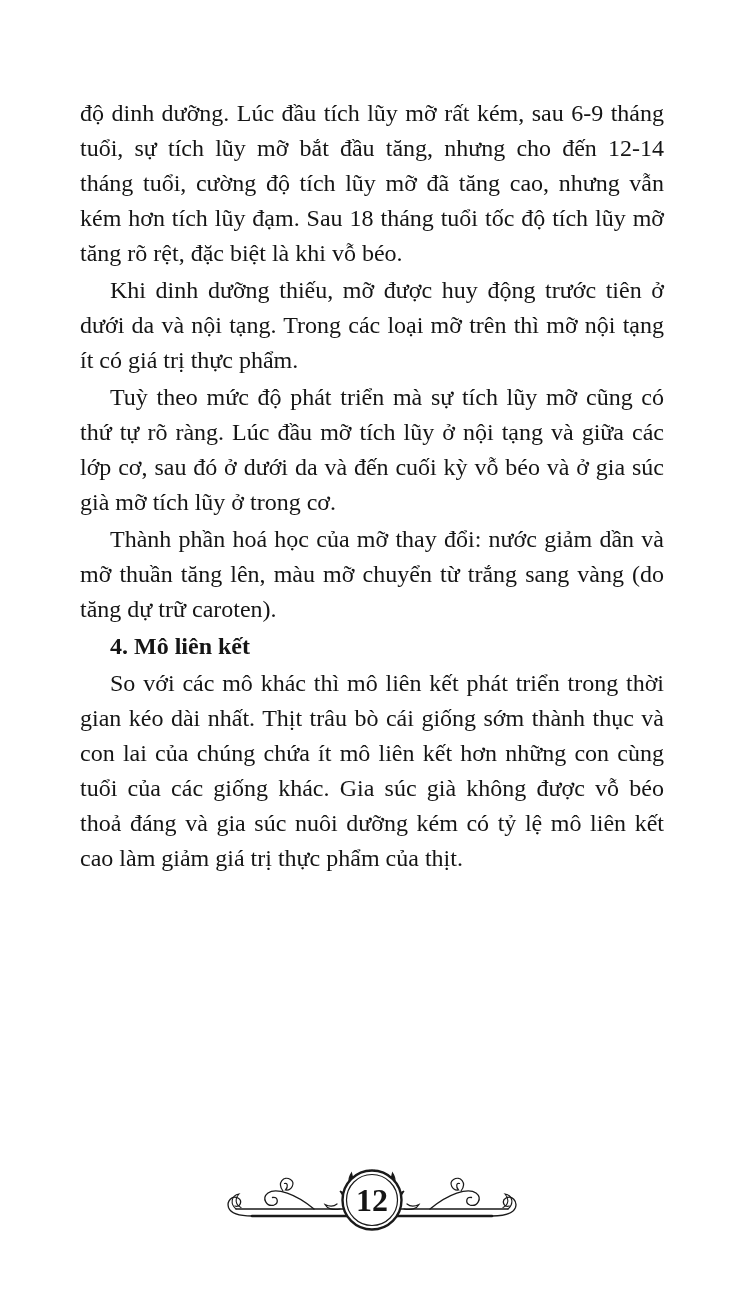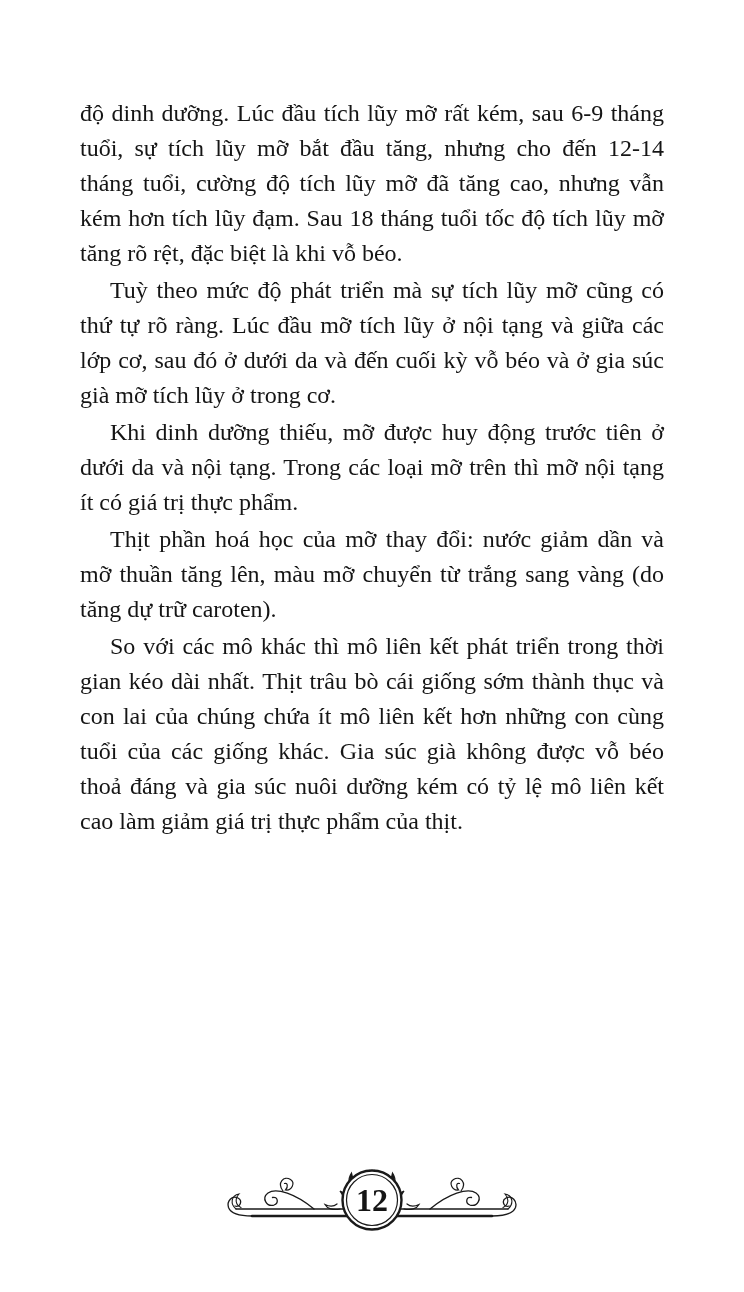--- a/index.html
+++ b/index.html
@@ -61,24 +61,25 @@
     font-size: 32px;
   }
 </style>
 </head>
 <body>
 
 <div class="page">
 
   <div class="text-block">
     <p class="continuation">độ dinh dưỡng. Lúc đầu tích lũy mỡ rất kém, sau 6-9 tháng tuổi, sự tích lũy mỡ bắt đầu tăng, nhưng cho đến 12-14 tháng tuổi, cường độ tích lũy mỡ đã tăng cao, nhưng vẫn kém hơn tích lũy đạm. Sau 18 tháng tuổi tốc độ tích lũy mỡ tăng rõ rệt, đặc biệt là khi vỗ béo.</p>
+    <p>Khi dinh dưỡng thiếu, mỡ được huy động trước tiên ở dưới da và nội tạng. Trong các loại mỡ trên thì mỡ nội tạng ít có giá trị thực phẩm.</p>
     <p>Tuỳ theo mức độ phát triển mà sự tích lũy mỡ cũng có thứ tự rõ ràng. Lúc đầu mỡ tích lũy ở nội tạng và giữa các lớp cơ, sau đó ở dưới da và đến cuối kỳ vỗ béo và ở gia súc già mỡ tích lũy ở trong cơ.</p>
-    <p>Khi dinh dưỡng thiếu, mỡ được huy động trước tiên ở dưới da và nội tạng. Trong các loại mỡ trên thì mỡ nội tạng ít có giá trị thực phẩm.</p>
-    <p>Thịt phần hoá học của mỡ thay đổi: nước giảm dần và mỡ thuần tăng lên, màu mỡ chuyển từ trắng sang vàng (do tăng dự trữ caroten).</p>
+    <p>Thành phần hoá học của mỡ thay đổi: nước giảm dần và mỡ thuần tăng lên, màu mỡ chuyển từ trắng sang vàng (do tăng dự trữ caroten).</p>
 
+    <p class="section-heading">4. Mô liên kết</p>
 
     <p>So với các mô khác thì mô liên kết phát triển trong thời gian kéo dài nhất. Thịt trâu bò cái giống sớm thành thục và con lai của chúng chứa ít mô liên kết hơn những con cùng tuổi của các giống khác. Gia súc già không được vỗ béo thoả đáng và gia súc nuôi dưỡng kém có tỷ lệ mô liên kết cao làm giảm giá trị thực phẩm của thịt.</p>
   </div>
 
   <div class="footer-ornament">
     <svg viewBox="0 0 300 100" xmlns="http://www.w3.org/2000/svg">
       <g fill="none" stroke="#1a1a1a" stroke-linecap="round">
 
         <line x1="14" y1="59" x2="286" y2="59" stroke-width="1.3"></line>
         <line x1="30" y1="66" x2="270" y2="66" stroke-width="2.6"></line>

